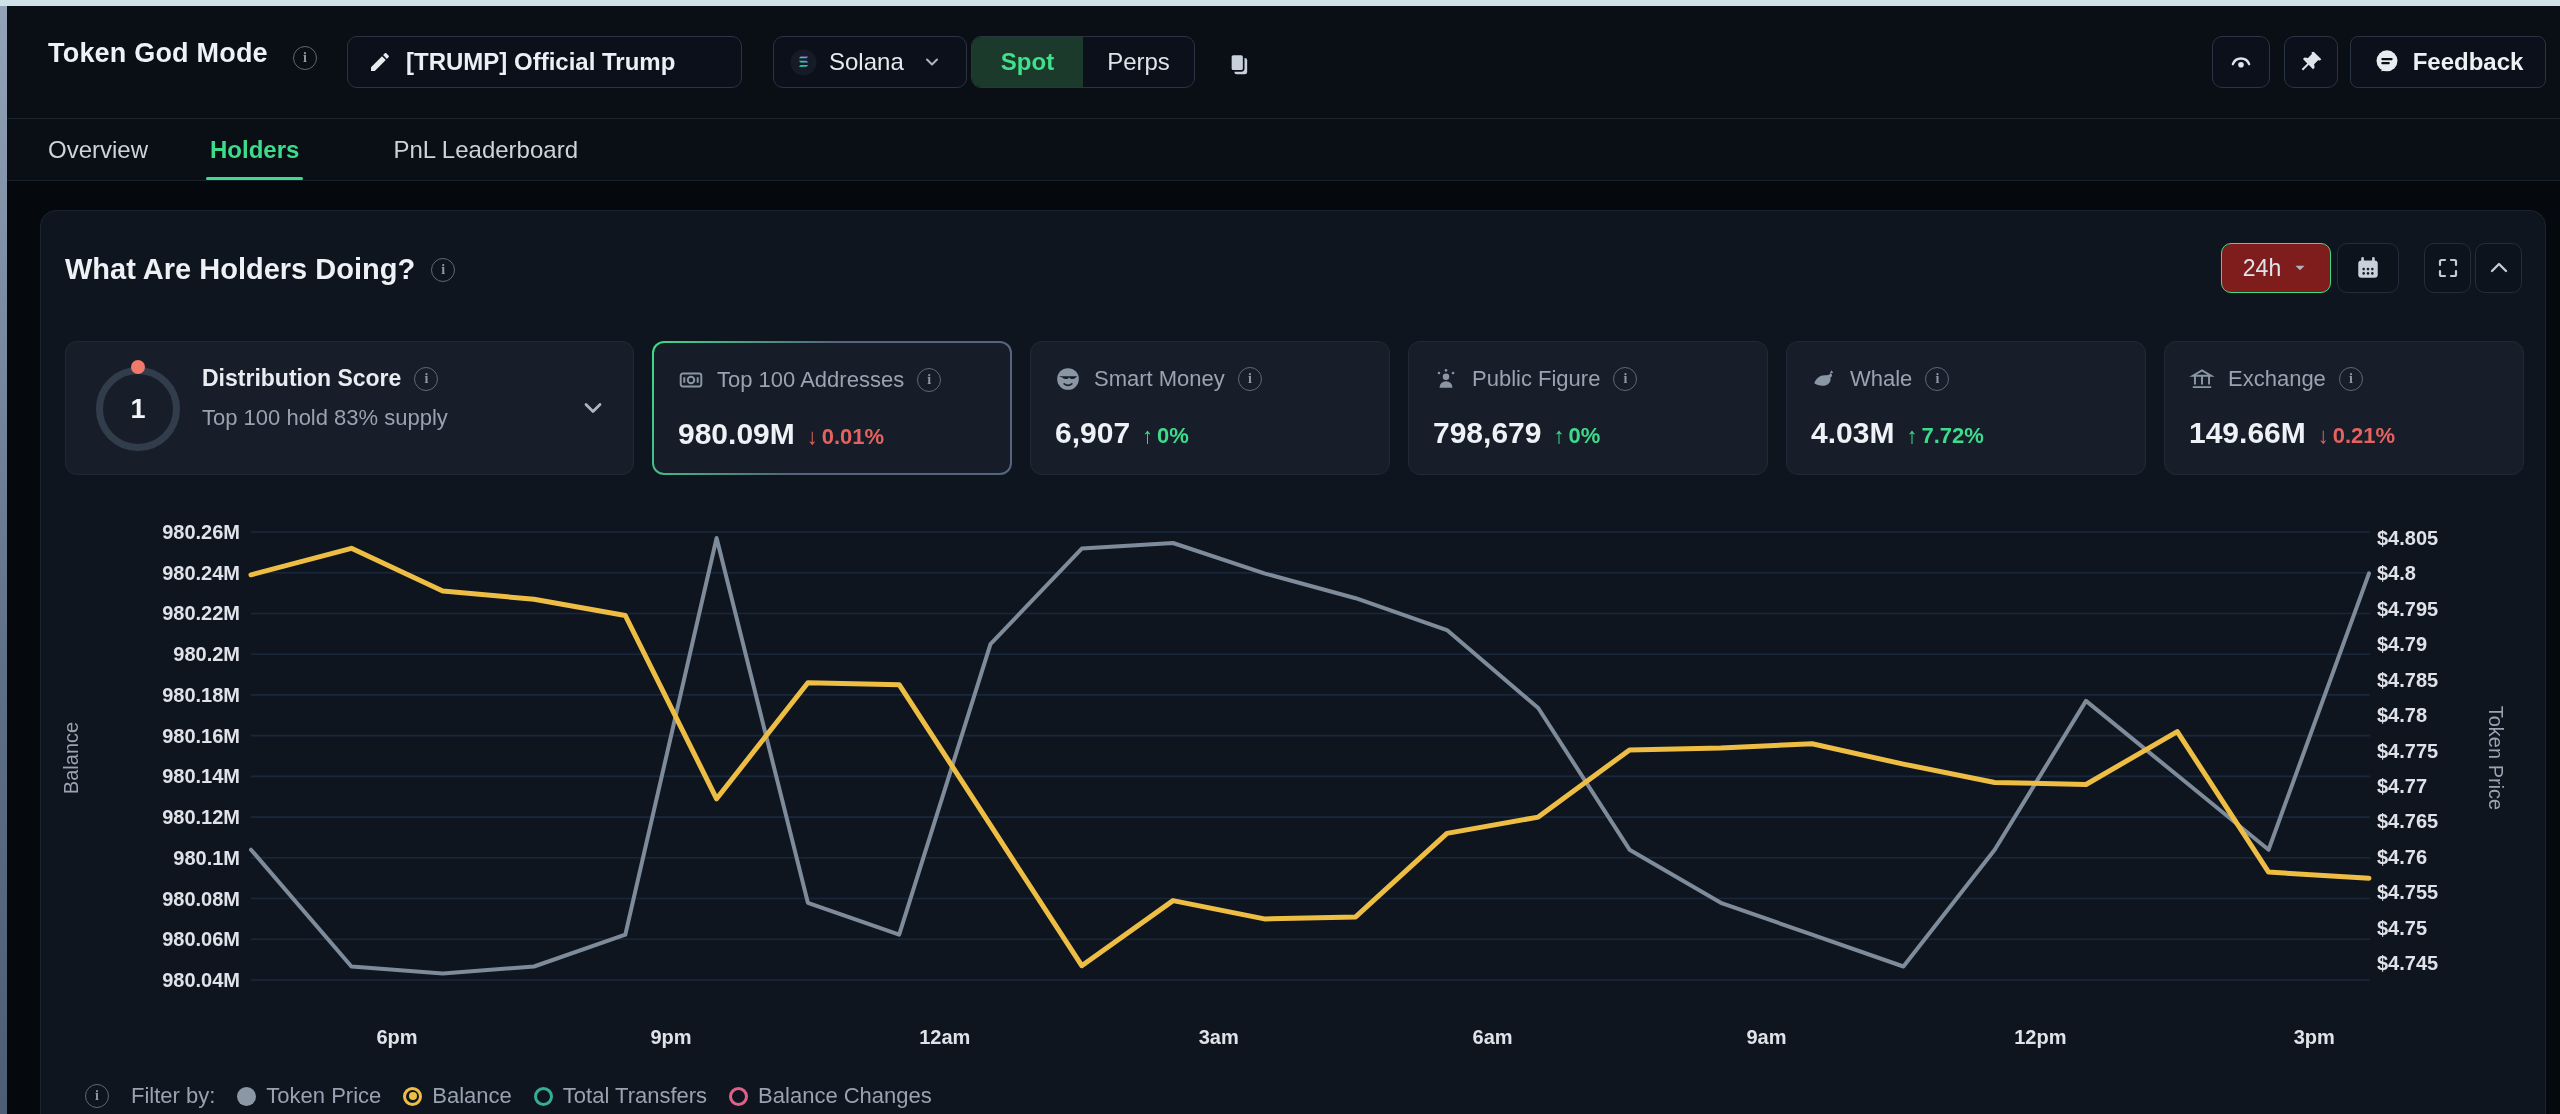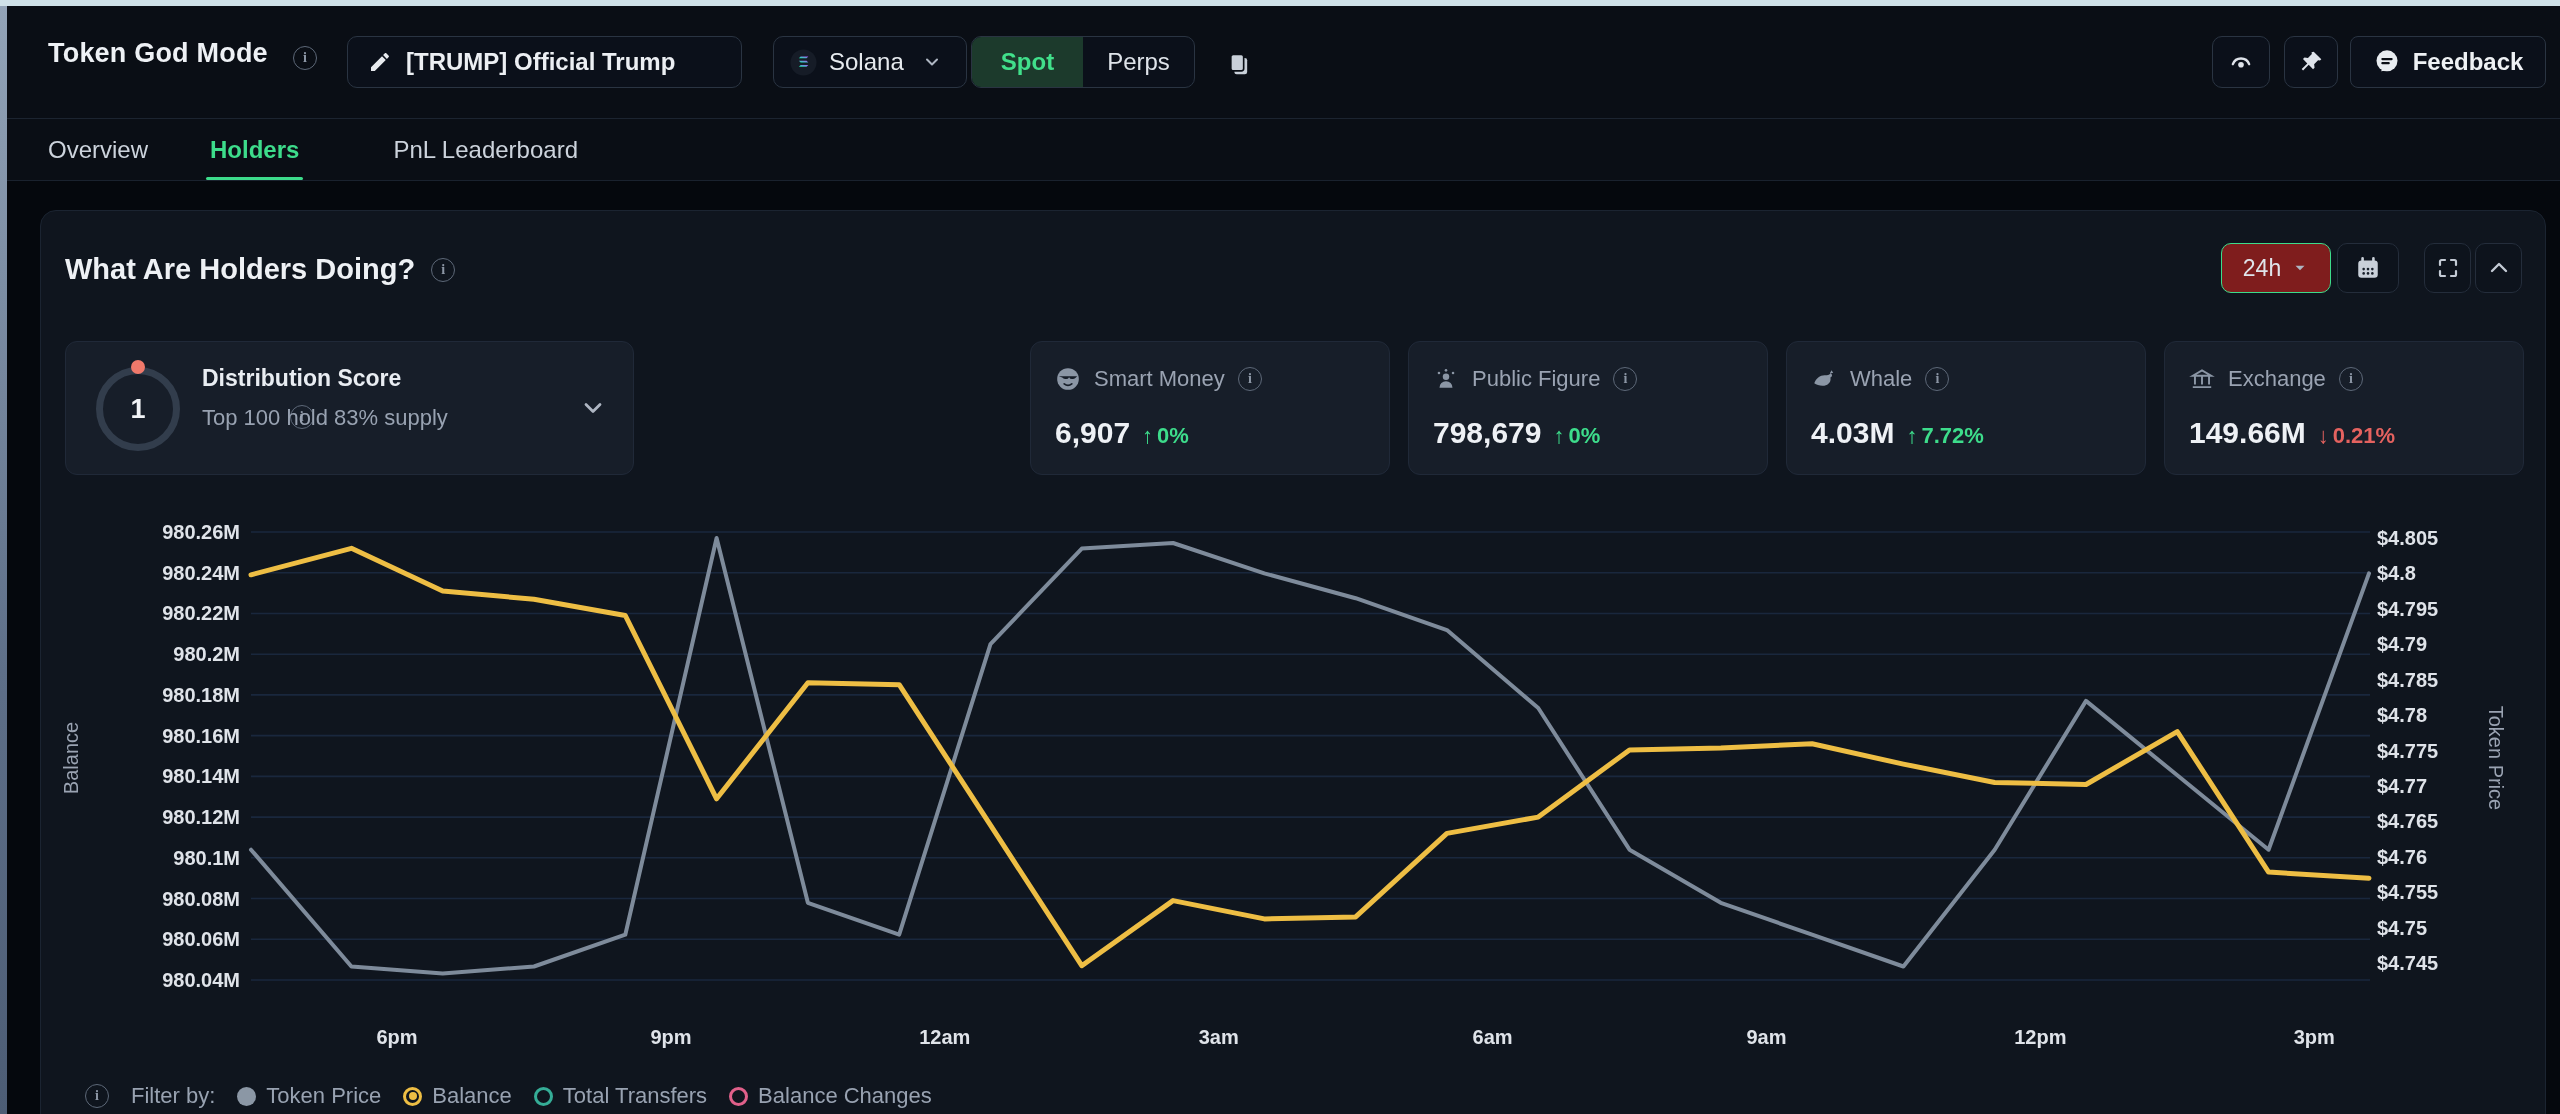--- a/index.html
+++ b/index.html
@@ -60,21 +60,21 @@
             font-size:30px;font-weight:700;color:#eef1f5;}
   .delta{font-size:22px;font-weight:600;display:flex;align-items:baseline;gap:4px;}
   .delta.up{color:#3ddc8b}.delta.down{color:#e4625f}
   .delta .arr{font-size:22px}
   .delta.up .arr::before{content:"\2191";}
   .delta.down .arr::before{content:"\2193";}
   .gauge{position:absolute;left:30px;top:25px;width:70px;height:70px;border:7px solid #323d4c;border-radius:50%;
          display:flex;align-items:center;justify-content:center;font-size:27px;font-weight:700;color:#f2f4f7;}
   .gauge-dot{position:absolute;left:65px;top:18px;width:14px;height:14px;border-radius:50%;background:#f0796b;}
   .dist-title{position:absolute;left:136px;top:23px;display:flex;align-items:center;gap:13px;
-              font-size:23px;font-weight:700;color:#e9edf2;flex-direction:column;}
+              font-size:23px;font-weight:700;color:#e9edf2;}
   .dist-sub{position:absolute;left:136px;top:63px;font-size:22px;color:#98a2b1;}
   .dist-chevron{position:absolute;right:26px;top:52px;}
   
   .filter-row{position:absolute;left:44px;top:872px;display:flex;align-items:center;gap:22px;
               font-size:22px;color:#98a2b1;}
   .f-item{display:flex;align-items:center;gap:10px;}
   .dot{width:19px;height:19px;border-radius:50%;box-sizing:border-box;}
   .dot.filled{background:#8b97a5;}
   .dot.selected{border:3px solid #eebe44;position:relative;}
   .dot.selected::after{content:"";position:absolute;left:2.5px;top:2.5px;width:8px;height:8px;border-radius:50%;background:#eebe44;}
@@ -234,20 +234,40 @@
         <span class="info-i"></span>
       </div>
       <div class="dist-sub">Top 100 hold 83% supply</div>
       <div class="dist-chevron icon">
         <svg width="28" height="28" viewBox="0 0 24 24">
             <path d="M6 9l6 6 6-6" fill="none" stroke="#aeb6c2" stroke-width="2.4" stroke-linecap="round" stroke-linejoin="round"></path>
           </svg>
       </div>
     </div>
 
+    <div class="card selected" style="left:611px;width:360px">
+      <div class="card-head">
+        <span class="icon">
+          <svg width="26" height="26" viewBox="0 0 24 24" fill="none" stroke="#8b96a5" stroke-width="1.8">
+            <rect x="2.5" y="6" width="19" height="12" rx="2"></rect>
+              <circle cx="12" cy="12" r="3"></circle>
+              <path d="M5.8 9.5v5M18.2 9.5v5"></path>
+          </svg>
+        </span>
+        <span>Top 100 Addresses</span>
+        <span class="info-i"></span>
+      </div>
+      <div class="card-val">
+        <span>980.09M</span>
+        <span class="delta down">
+            <span class="arr"></span>
+            <span>0.01%</span>
+          </span>
+      </div>
+    </div>
 
     <div class="card" style="left:989px;width:360px">
       <div class="card-head">
         <span class="icon">
           <svg width="26" height="26" viewBox="0 0 24 24">
             <circle cx="12" cy="12" r="10" fill="#8b96a5"></circle>
             <path d="M3.5 9.5h17l-1.2 1.2a3.3 3.3 0 0 1-2.6 1.3h-1a3 3 0 0 1-2.7-1.7 3 3 0 0 1-2.7 1.7h-1a3.3 3.3 0 0 1-2.6-1.3z" fill="#171e29"></path>
             <path d="M8.5 16.5c2 1.6 5 1.6 7 0" fill="none" stroke="#171e29" stroke-width="1.6" stroke-linecap="round"></path>
           </svg>
         </span>

